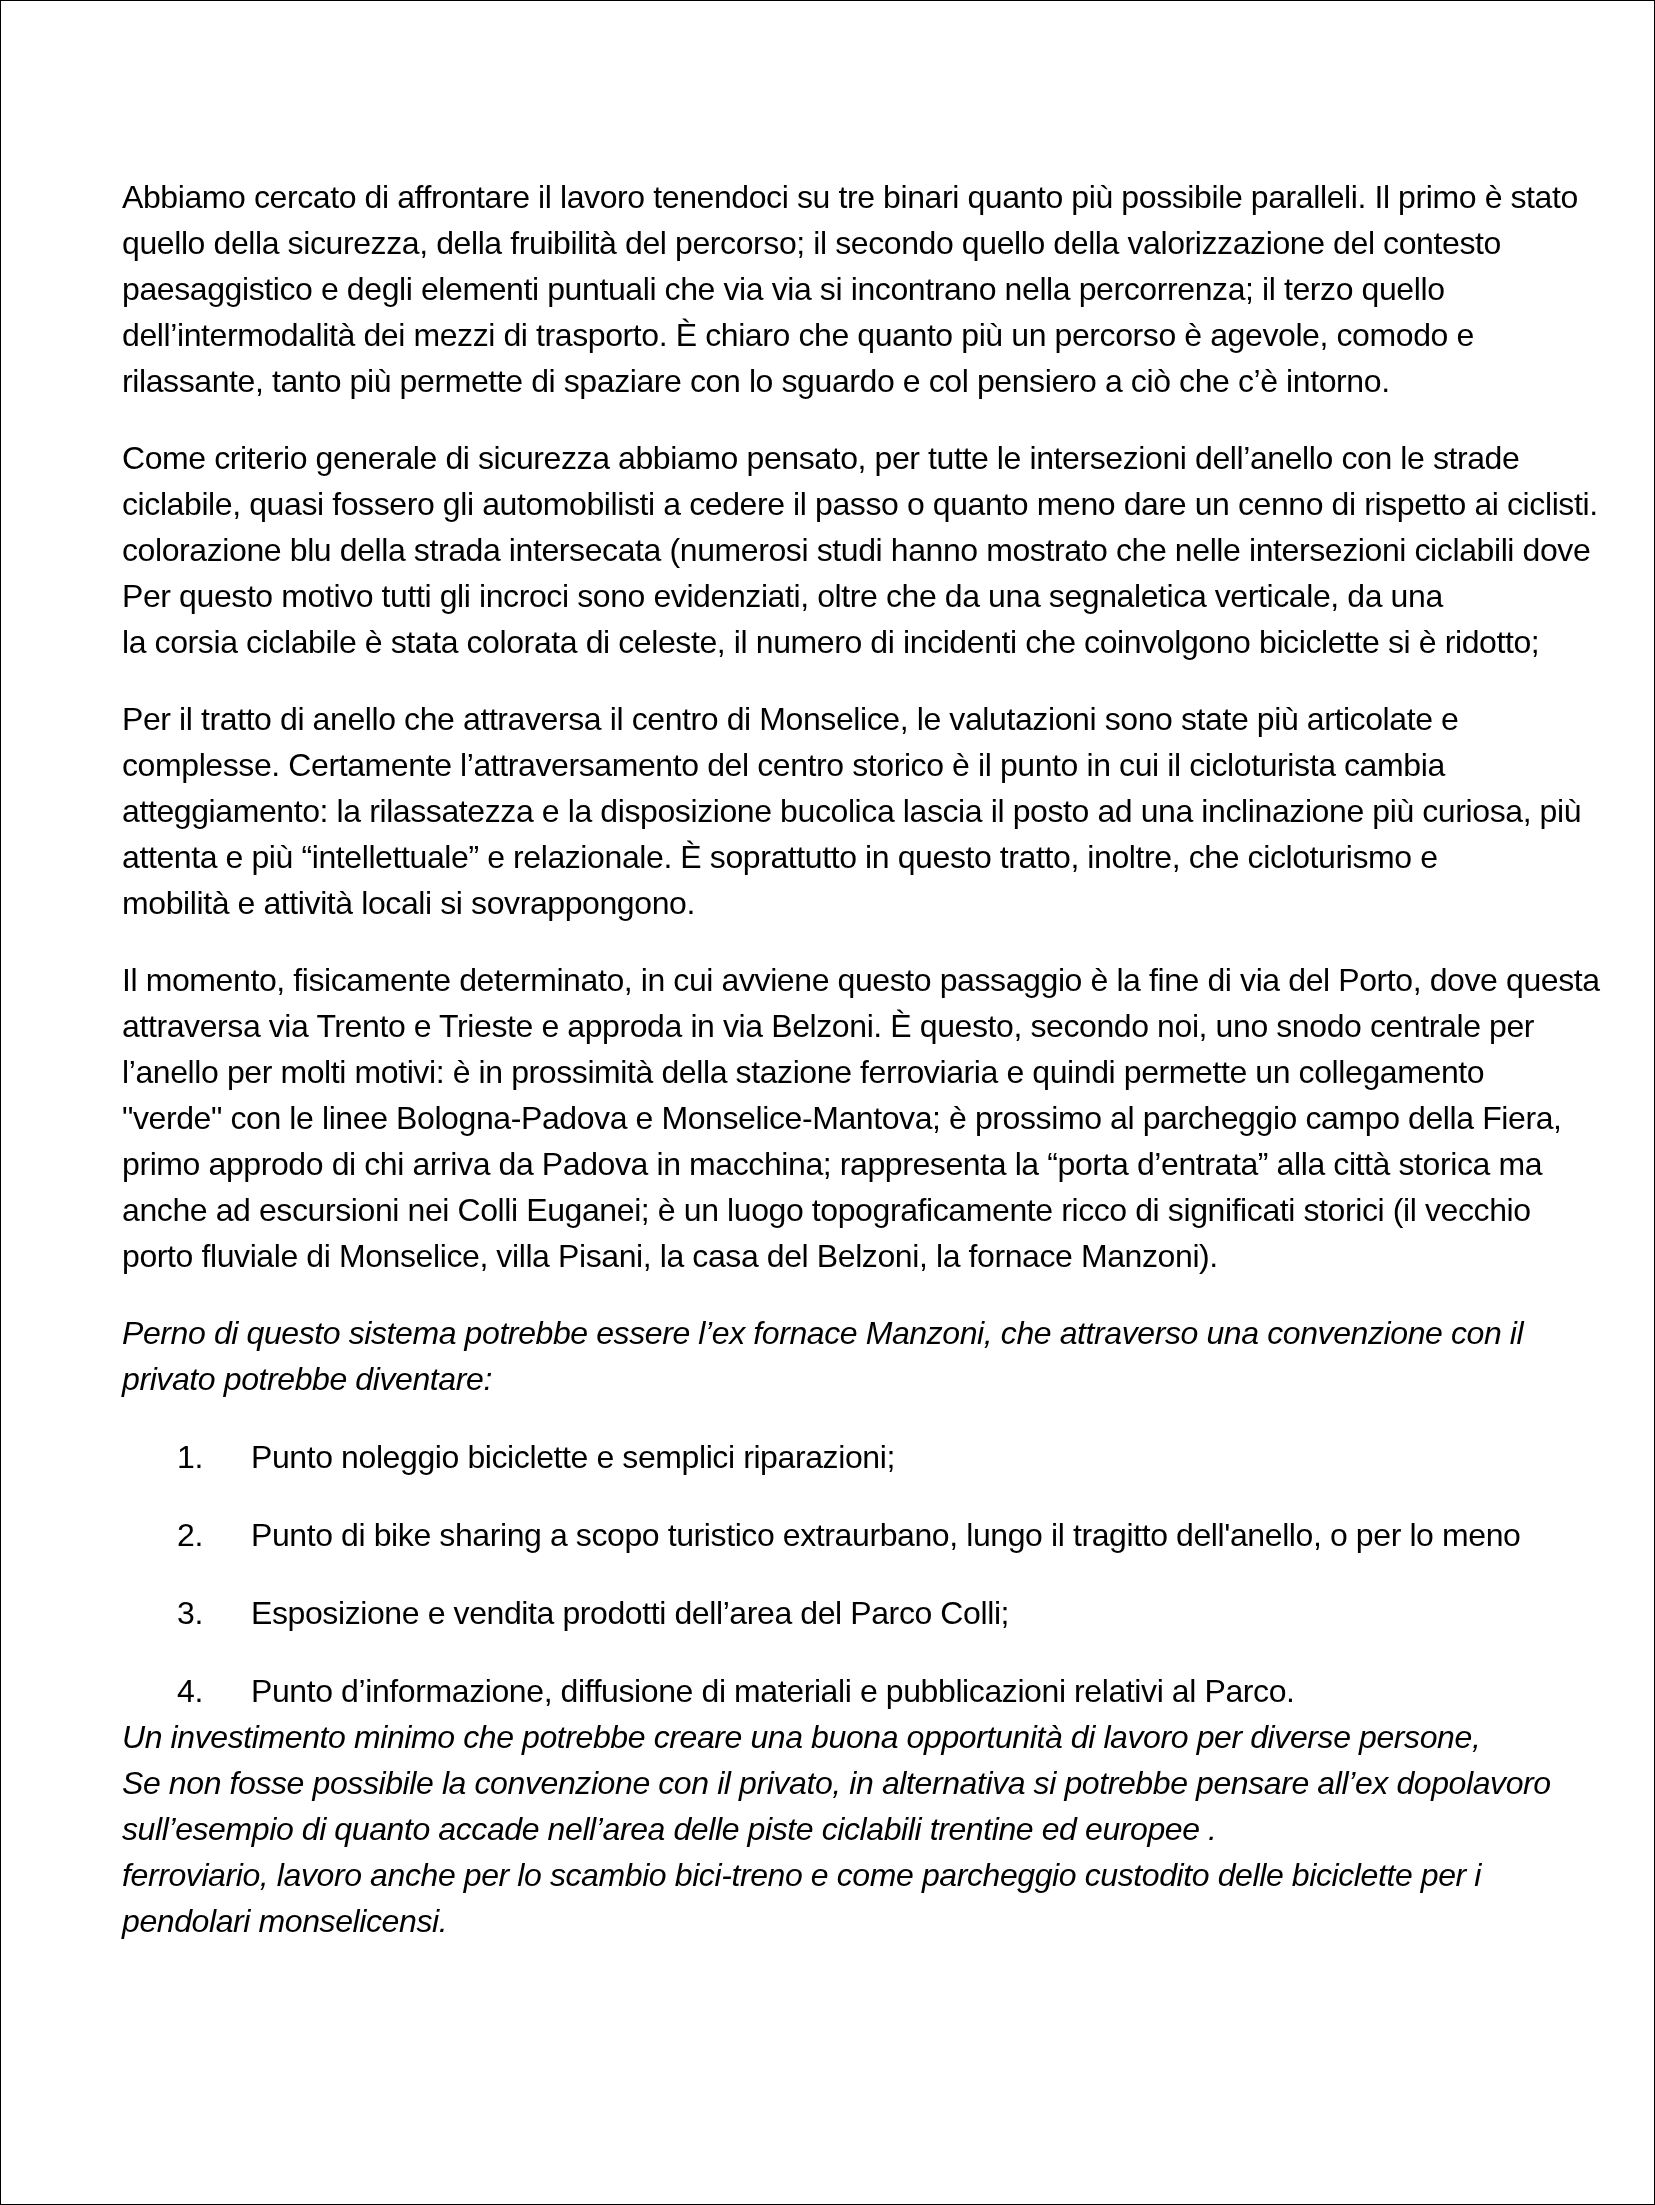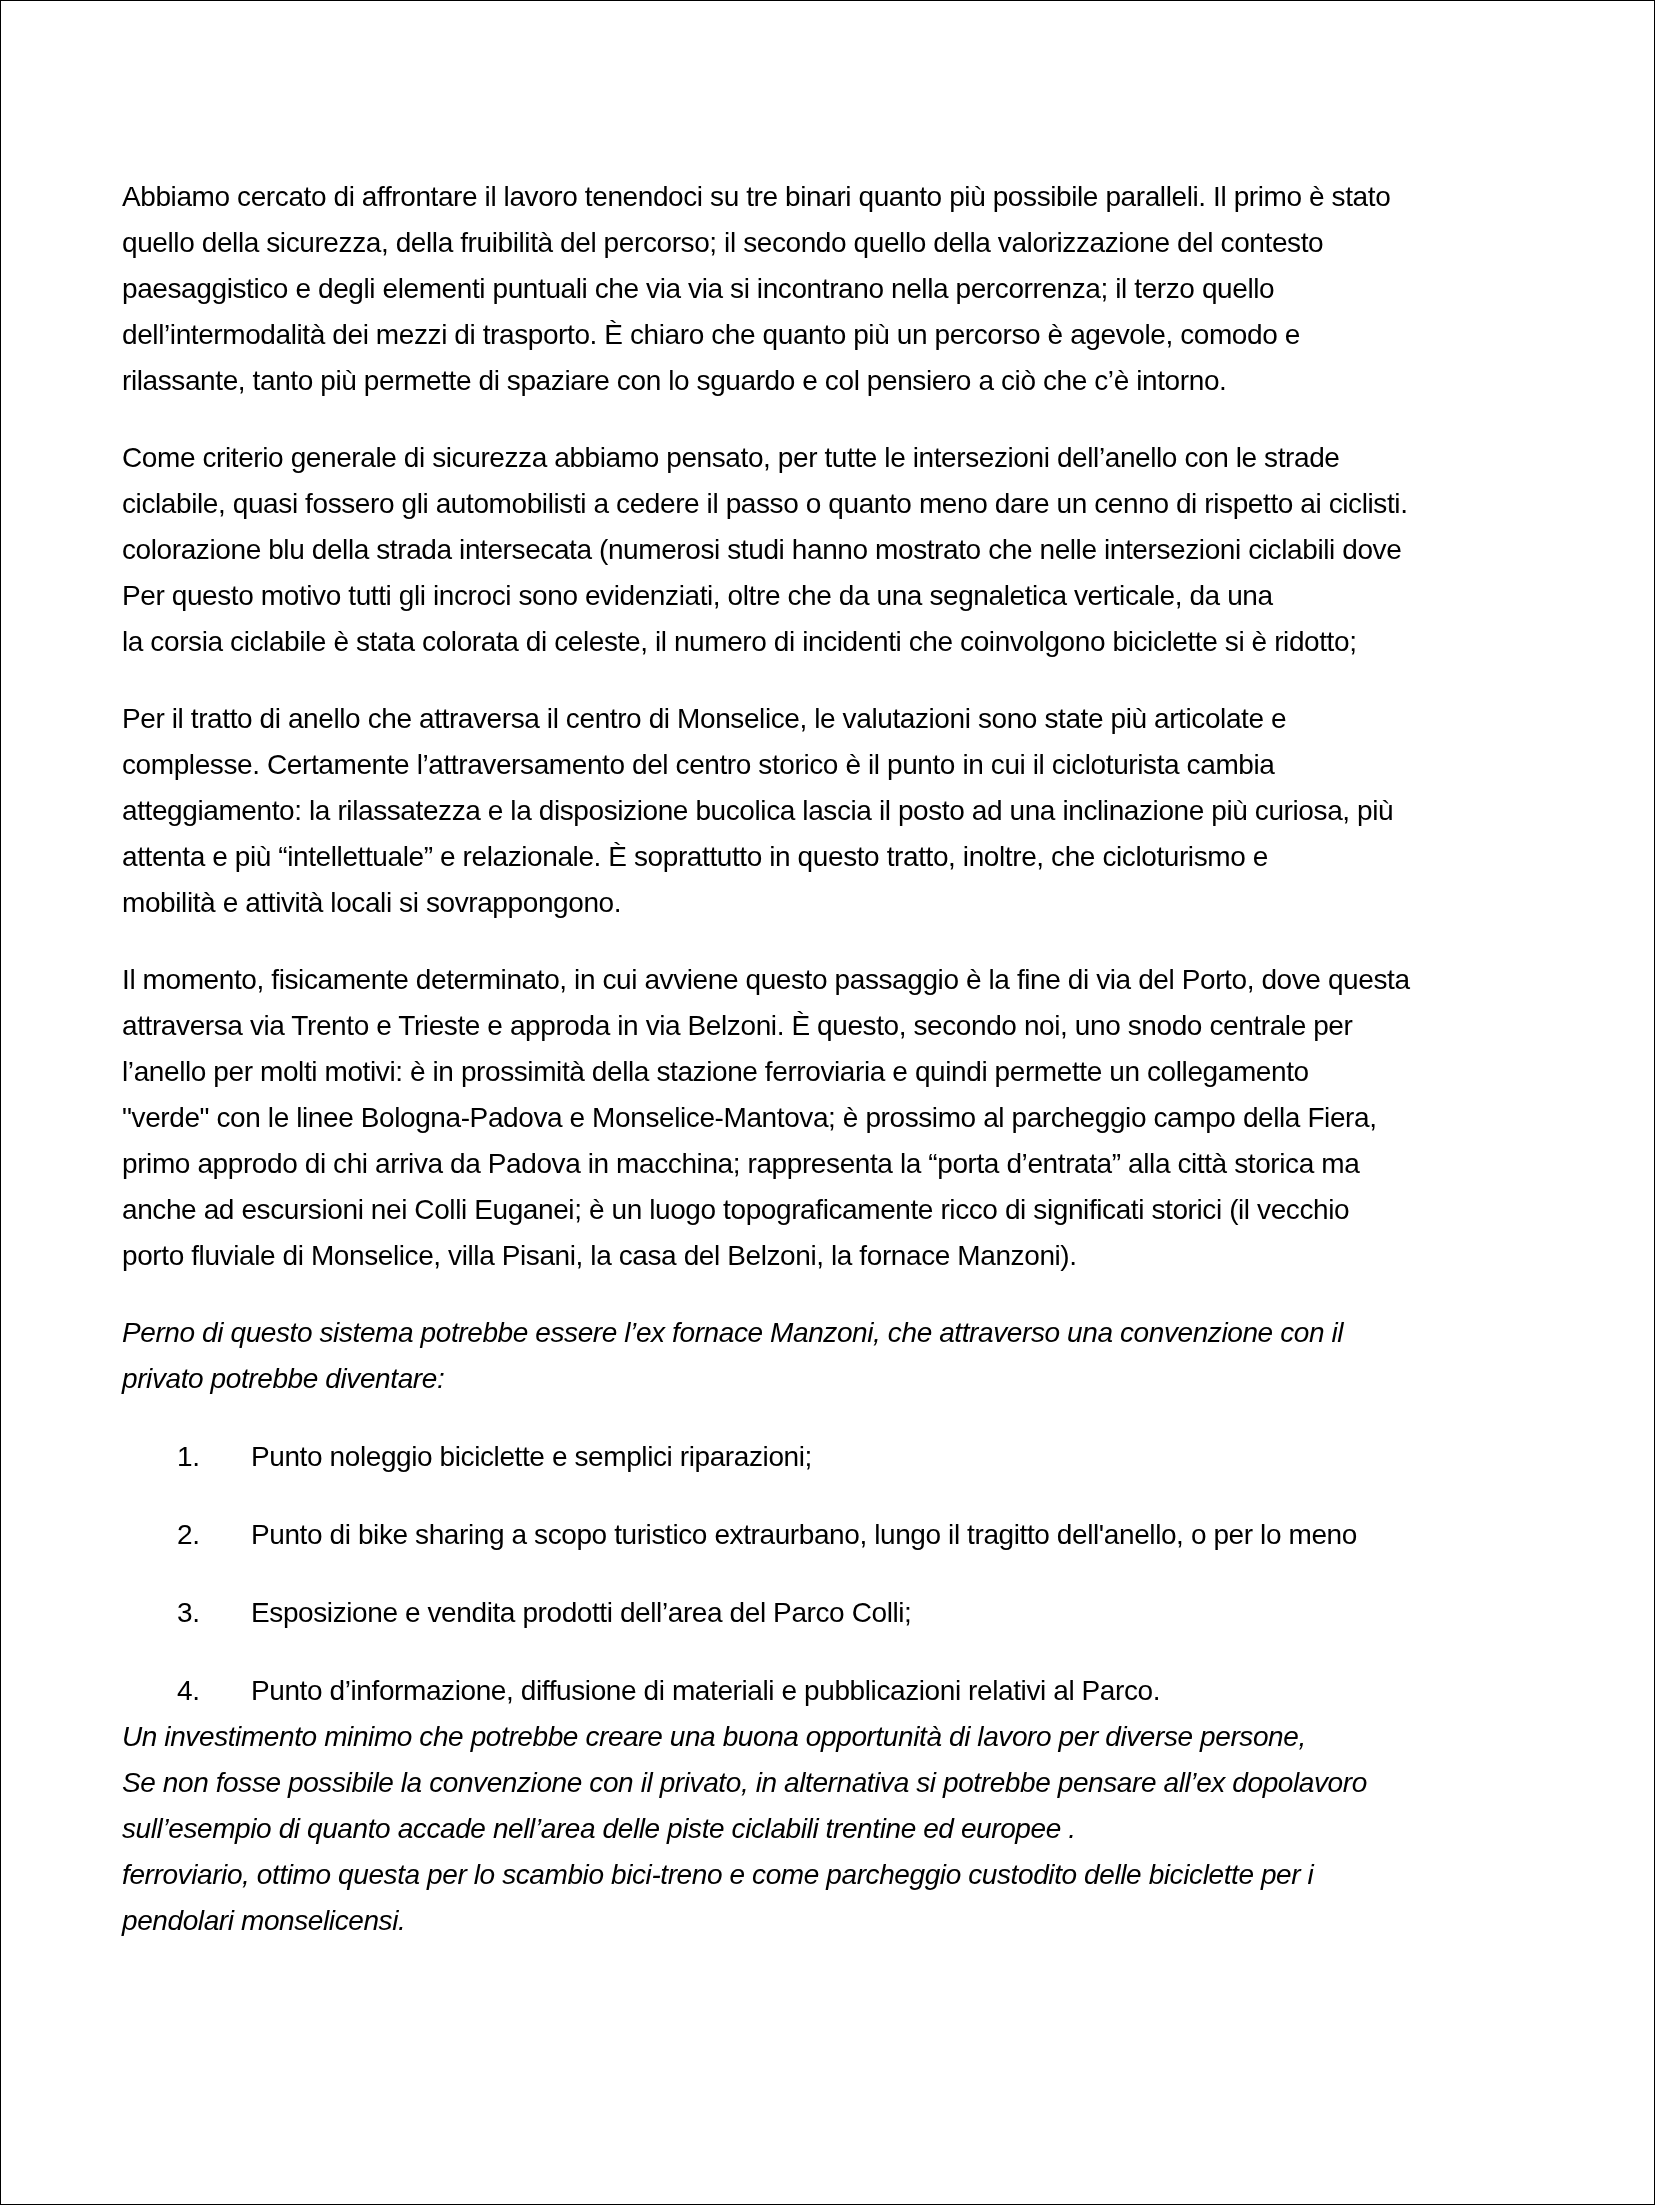--- a/index.html
+++ b/index.html
@@ -6,21 +6,21 @@
   body { width: 1655px; height: 2205px; position: relative; overflow: hidden; }
   .page {
     position: absolute; left: 0; top: 0;
     width: 1653px; height: 2203px;
     border: 1.3px solid #000000;
     background: #ffffff;
   }
   .content {
     position: absolute; left: 121px; top: 173px; width: 1440px;
     font-family: "Liberation Sans", sans-serif;
-    font-size: 28px;
+    font-size: 32px;
     color: #000000;
     letter-spacing: -0.4px;
   }
   .line { height: 46px; line-height: 46px; white-space: nowrap; }
   .para { margin-bottom: 31px; }
   .para.tight { margin-bottom: 0; font-style: italic; }
   .list { margin: 31px 0 0 0; padding: 0; list-style: none; }
   .li { position: relative; }
   .li .num { position: absolute; left: 55px; top: 0; height: 46px; line-height: 46px; }
   .li .txt { margin-left: 129px; margin-top: 32px; }
@@ -86,19 +86,19 @@
       <div class="li">
         <span class="num">4.</span>
         <div class="txt line">Punto d’informazione, diffusione di materiali e pubblicazioni relativi al Parco.</div>
       </div>
     </div>
 
     <div class="para tight">
       <div class="line">Un investimento minimo che potrebbe creare una buona opportunità di lavoro per diverse persone,</div>
       <div class="line">Se non fosse possibile la convenzione con il privato, in alternativa si potrebbe pensare all’ex dopolavoro</div>
       <div class="line">sull’esempio di quanto accade nell’area delle piste  ciclabili trentine ed europee .</div>
-      <div class="line">ferroviario, ottimo questa per lo scambio bici-treno e come  parcheggio custodito delle biciclette per i</div>
+      <div class="line">ferroviario, lavoro anche per lo scambio bici-treno e come  parcheggio custodito delle biciclette per i</div>
       <div class="line">pendolari monselicensi.</div>
     </div>
 
   </div>
 </div>
 
 
 </body></html>

